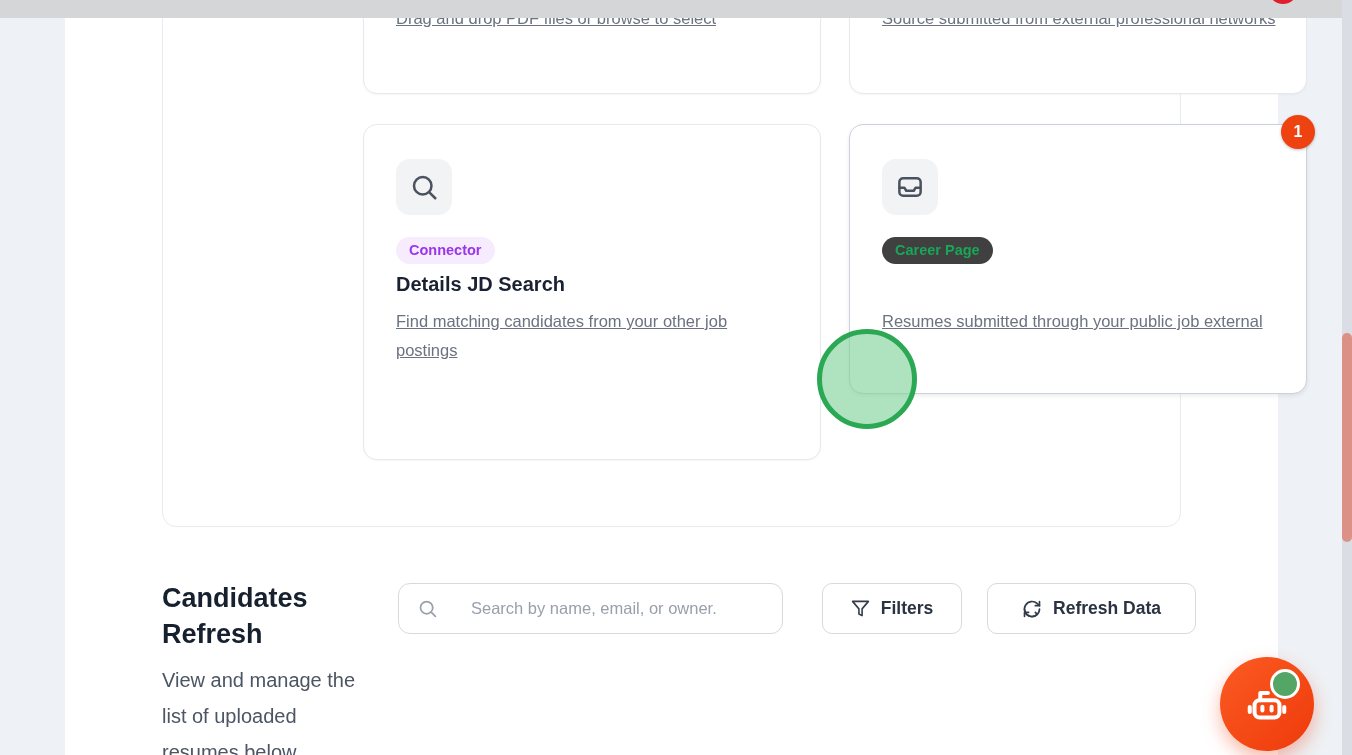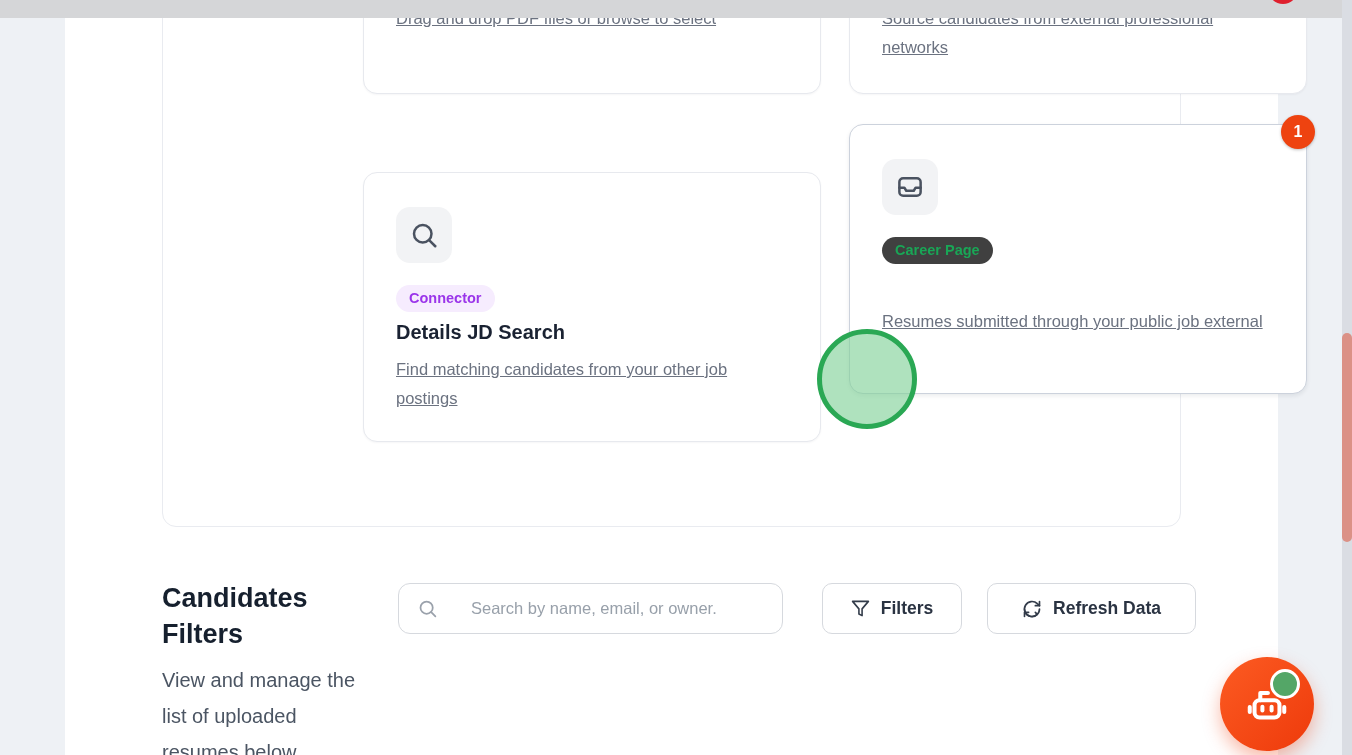--- a/index.html
+++ b/index.html
@@ -10,21 +10,21 @@
   .main-panel { position:absolute; left:65px; top:0; width:1213px; height:755px; background:#ffffff; }
 
   .topbar { position:absolute; left:0; top:0; width:1352px; height:18px; background:#d5d6d8; z-index:40; }
   .notif-dot { position:absolute; left:1268px; top:-26px; width:30px; height:30px; border-radius:50%; background:#df202e; z-index:41; }
 
   .sources-panel { position:absolute; left:162px; top:-110px; width:1019px; height:637px; background:#ffffff; border:1px solid #e9ebf0; border-radius:14px; }
 
   .card { position:absolute; width:458px; background:#ffffff; border:1px solid #e7e9ee; border-radius:14px; box-shadow:0 1px 2px rgba(16,24,40,0.04); cursor:pointer; }
   .card1 { left:200px; top:-70px; height:273px; }
   .card2 { left:686px; top:-70px; height:273px; }
-  .card3 { left:200px; top:233px; height:270px;margin-top:48px; }
+  .card3 { left:200px; top:233px; height:336px; }
   .card4 { left:686px; top:233px; height:270px; border-color:#ccd2dc; box-shadow:0 2px 4px rgba(16,24,40,0.08); }
 
   .icon-box { position:absolute; left:32px; top:34px; width:56px; height:56px; background:#f2f3f5; border-radius:14px; display:flex; align-items:center; justify-content:center; }
   .icon-box svg { stroke:#4a5260; }
 
   .badge { position:absolute; left:32px; top:112px; display:inline-block; padding:5px 13px; border-radius:999px; font-size:14.5px; font-weight:600; line-height:17px; white-space:nowrap; }
   .badge-purple { background:#f6ecfe; color:#9b35ea; }
   .badge-green  { background:#404040; color:#19a656; }
 
   .card-title { position:absolute; left:32px; top:148px; font-size:20px; font-weight:700; color:#1a2232; white-space:nowrap; }
@@ -62,21 +62,21 @@
 
   <div class="sources-panel">
 
     <div class="card card1">
 
       <div class="card-desc">Drag and drop PDF files or browse to select</div>
     </div>
 
     <div class="card card2">
 
-      <div class="card-desc">Source candidates from external professional networks</div>
+      <div class="card-desc">Source submitted from external professional networks</div>
     </div>
 
     <div class="card card3">
       <div class="icon-box">
         <svg width="30" height="30" viewBox="0 0 24 24" fill="none" stroke-width="2" stroke-linecap="round" stroke-linejoin="round">
           <circle cx="11" cy="11" r="7"></circle>
             <line x1="16.5" y1="16.5" x2="21" y2="21"></line>
         </svg>
       </div>
       <span class="badge badge-purple">Connector</span>
@@ -92,21 +92,21 @@
           <path d="M3.5 12.5h4l1.5 2.5h6l1.5-2.5h4"></path>
         </svg>
       </div>
       <span class="badge badge-green">Career Page</span>
       <div class="card-desc">Resumes submitted through your public job external</div>
     </div>
   </div>
 
   <div class="click-indicator"></div>
 
-  <div class="section-title">Candidates Filters</div>
+  <div class="section-title">Candidates Refresh</div>
   <div class="section-subtitle">View and manage the list of uploaded resumes below.</div>
 
   <div class="search-wrap">
     <svg width="21" height="21" viewBox="0 0 24 24" fill="none" stroke-width="2" stroke-linecap="round" stroke-linejoin="round">
       <circle cx="11" cy="11" r="7"></circle>
         <line x1="16.5" y1="16.5" x2="21" y2="21"></line>
     </svg>
     <input class="search-input" type="text" placeholder="Search by name, email, or owner." style="">
   </div>
 

